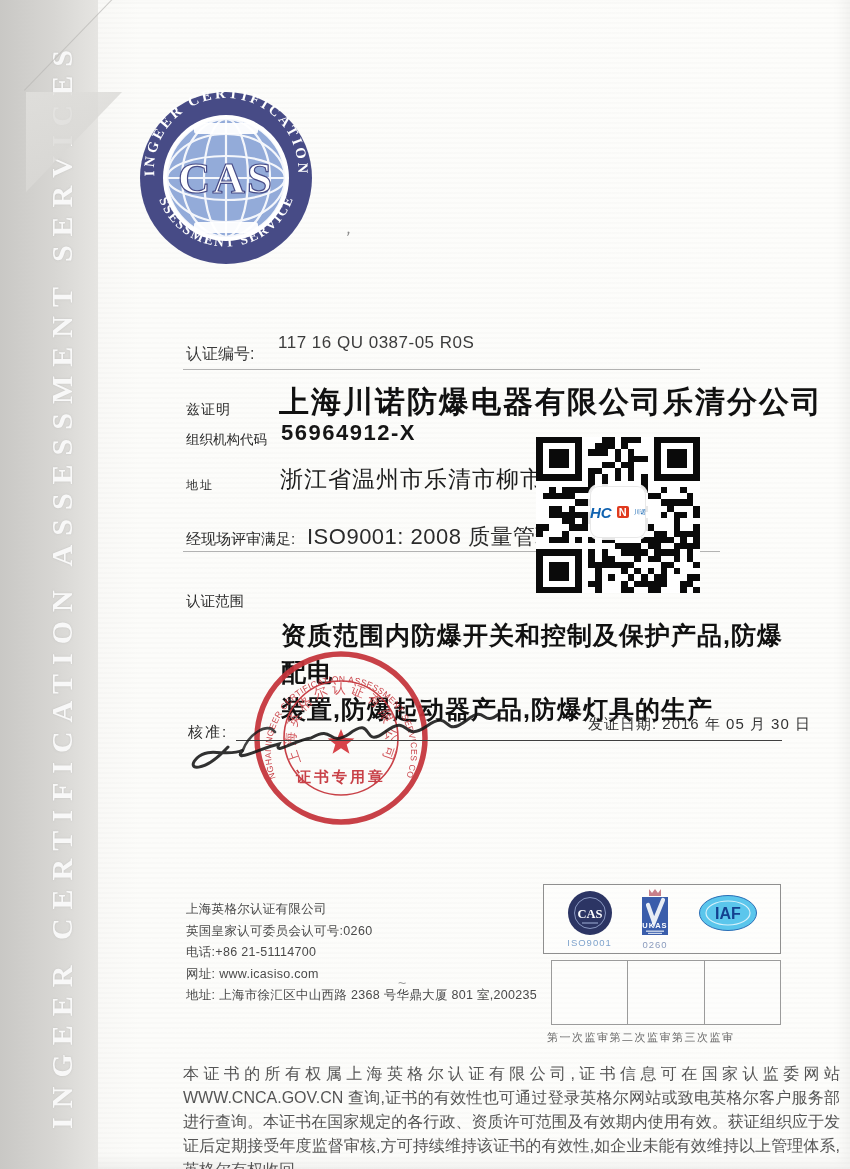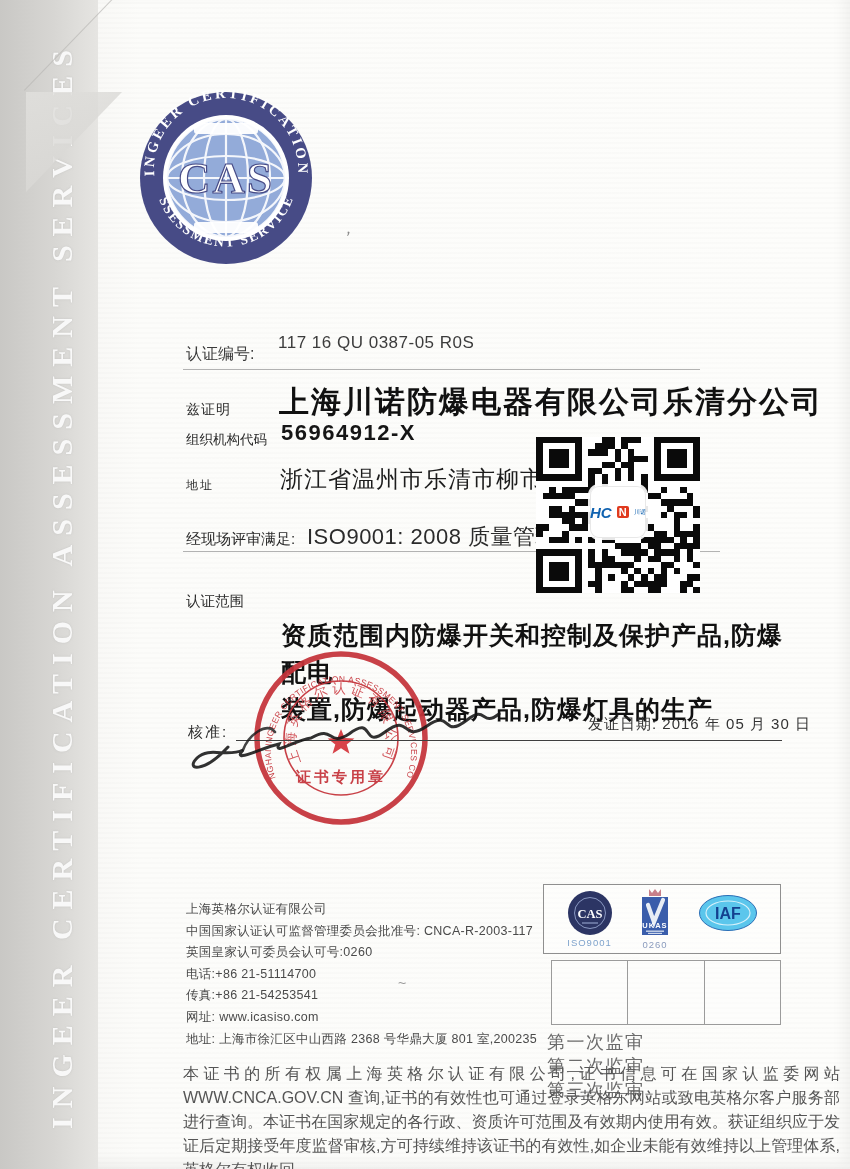--- a/index.html
+++ b/index.html
@@ -105,21 +105,21 @@
   
   .audit-table {
     position:absolute; left:551px; top:960px; width:230px; height:65px;
     border:1px solid #9b9b9b; display:flex; background:rgba(255,255,255,.3);
   }
   .audit-cell { flex:1; }
   .audit-cell + .audit-cell { border-left:1px solid #9b9b9b; }
   .audit-labels {
     position:absolute; left:547px; top:1030px; width:238px;
     display:flex; justify-content:flex-start;
-    font-size:18px; color:#6b6b6b; letter-spacing:1.5px;flex-direction:column;
+    font-size:11px; color:#6b6b6b; letter-spacing:1.5px;
   }
 
   
   .footer-note {
     position:absolute; left:183px; top:1062px; width:657px;
     font-size:16px; color:#555; line-height:24px;
     text-align:justify; text-align-last:left;
   }
 
   .artifact { position:absolute; color:#8a8a8a; }
@@ -449,24 +449,22 @@
   <div class="approve-line"></div>
   <svg class="signature" viewBox="0 0 330 125">
     <path d="M45,85 C20,112 2,108 14,96 C26,84 44,96 60,88 C48,102 78,86 96,82
              C90,94 112,78 128,76 C152,62 144,86 166,72 C192,52 178,88 202,70
              C228,50 218,82 244,64 C270,46 258,78 284,58 C304,42 298,66 316,52" fill="none" stroke="#151515" stroke-width="3" stroke-linecap="round" opacity="0.88"></path>
     <path d="M60,88 C66,72 84,60 92,70" fill="none" stroke="#151515" stroke-width="2.6" stroke-linecap="round" opacity="0.8"></path>
   </svg>
 
   <div class="issuer">
     <div>上海英格尔认证有限公司</div>
-    <div>中国国家认证认可监督管理委员会批准号: CNCA-R-2003-117</div>
     <div>英国皇家认可委员会认可号:0260</div>
     <div>电话:+86 21-51114700</div>
-    <div>传真:+86 21-54253541</div>
     <div>网址: www.icasiso.com</div>
     <div>地址: 上海市徐汇区中山西路 2368 号华鼎大厦 801 室,200235</div>
   </div>
 
   <div class="logos-box">
     <div class="logo-col">
       <svg width="46" height="46" viewBox="0 0 46 46">
         <circle cx="23" cy="23" r="22" fill="#2c3564"></circle>
         <circle cx="23" cy="23" r="15.5" fill="none" stroke="#9fb0d8" stroke-width="0.8"></circle>
         <text x="23" y="27.5" text-anchor="middle" font-family="'Liberation Serif',serif" font-size="12.5" font-weight="bold" fill="#ffffff">CAS</text>

